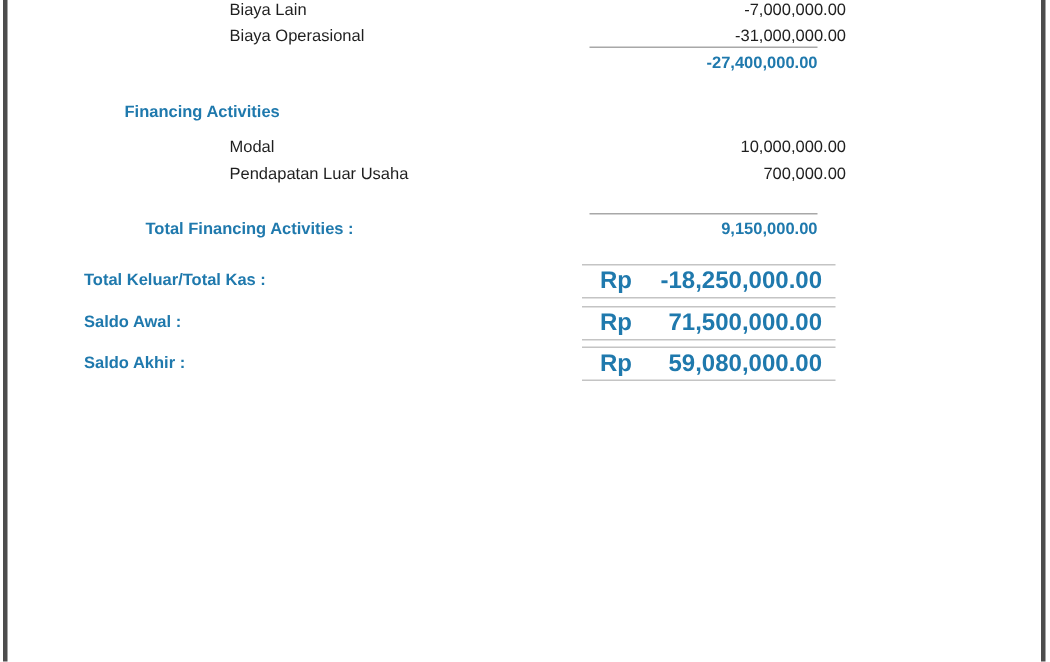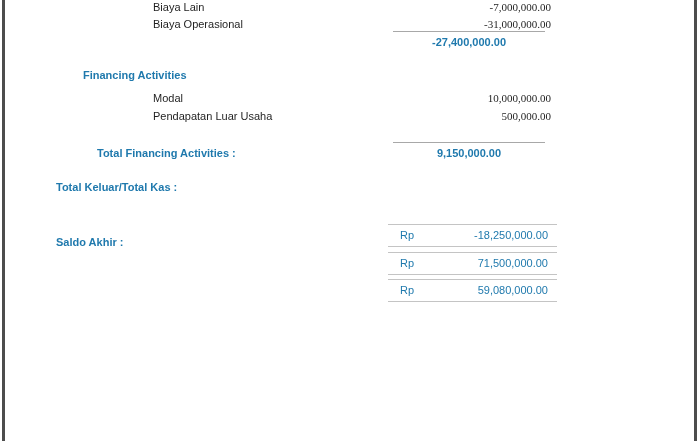--- a/index.html
+++ b/index.html
@@ -29,60 +29,58 @@
   .edge-right{left:694px;}
 
   .row-label{
     position:absolute;
     font-size:11px;line-height:12px;
     color:var(--ink);
     white-space:nowrap;
   }
   .row-amount{
     position:absolute;
-    left:399px;width:152px;
+    left:412px;width:152px;
     font-size:11px;line-height:12px;
     color:var(--ink);
     text-align:right;
     white-space:nowrap;
-    font-family:Liberation Serif, serif;
   }
   .indent-item{left:153px;}
   .indent-total{left:97px;}
   .indent-head{left:56px;padding-left:27px;}
 
   .blue-bold{
     color:var(--accent);
     font-weight:bold;
   }
   .total-cell{
     position:absolute;
     left:393px;width:152px;
     border-top:1px solid var(--rule);
-    text-align:center;
+    text-align:right;
     font-size:11px;line-height:12px;
     padding-top:4px;
     white-space:nowrap;
   }
 
   .summary-label{
     position:absolute;left:56px;
     font-size:11px;line-height:21px;
     font-weight:bold;color:var(--accent);
     white-space:nowrap;
   }
   .summary-cell{
     position:absolute;
     left:388px;width:169px;height:21px;
     border-top:1px solid var(--boxline);
     border-bottom:1px solid var(--boxline);
-    font-size:11px;line-height:21px;
-    font-weight:normal;color:var(--accent);
+    font-size:16px;line-height:21px;
+    font-weight:bold;color:var(--accent);
     white-space:nowrap;
-    margin-top:48px;
   }
   .summary-cell .cur{
     position:absolute;left:12px;top:0;
   }
   .summary-cell .amt{
     position:absolute;right:9px;top:0;
   }
 </style>
 </head>
 <body>
@@ -98,32 +96,33 @@
   <div class="row-amount" style="top:18px">-31,000,000.00</div>
 
   <div class="total-cell blue-bold" style="top:31px">-27,400,000.00</div>
 
   <div class="row-label indent-head blue-bold" style="top:69px">Financing Activities</div>
 
   <div class="row-label indent-item" style="top:92px">Modal</div>
   <div class="row-amount" style="top:92px">10,000,000.00</div>
 
   <div class="row-label indent-item" style="top:110px">Pendapatan Luar Usaha</div>
-  <div class="row-amount" style="top:110px">500,000.00</div>
+  <div class="row-amount" style="top:110px">700,000.00</div>
 
 
   <div class="row-label indent-total blue-bold" style="top:147px">Total Financing Activities :</div>
   <div class="total-cell blue-bold" style="top:142px">9,150,000.00</div>
 
   <div class="summary-label" style="top:177px">Total Keluar/Total Kas :</div>
   <div class="summary-cell" style="top:176px">
     <span class="cur">Rp</span>
     <span class="amt">-18,250,000.00</span>
   </div>
 
+  <div class="summary-label" style="top:205px">Saldo Awal :</div>
   <div class="summary-cell" style="top:204px">
     <span class="cur">Rp</span>
     <span class="amt">71,500,000.00</span>
   </div>
 
   <div class="summary-label" style="top:232px">Saldo Akhir :</div>
   <div class="summary-cell" style="top:231px">
     <span class="cur">Rp</span>
     <span class="amt">59,080,000.00</span>
   </div>

